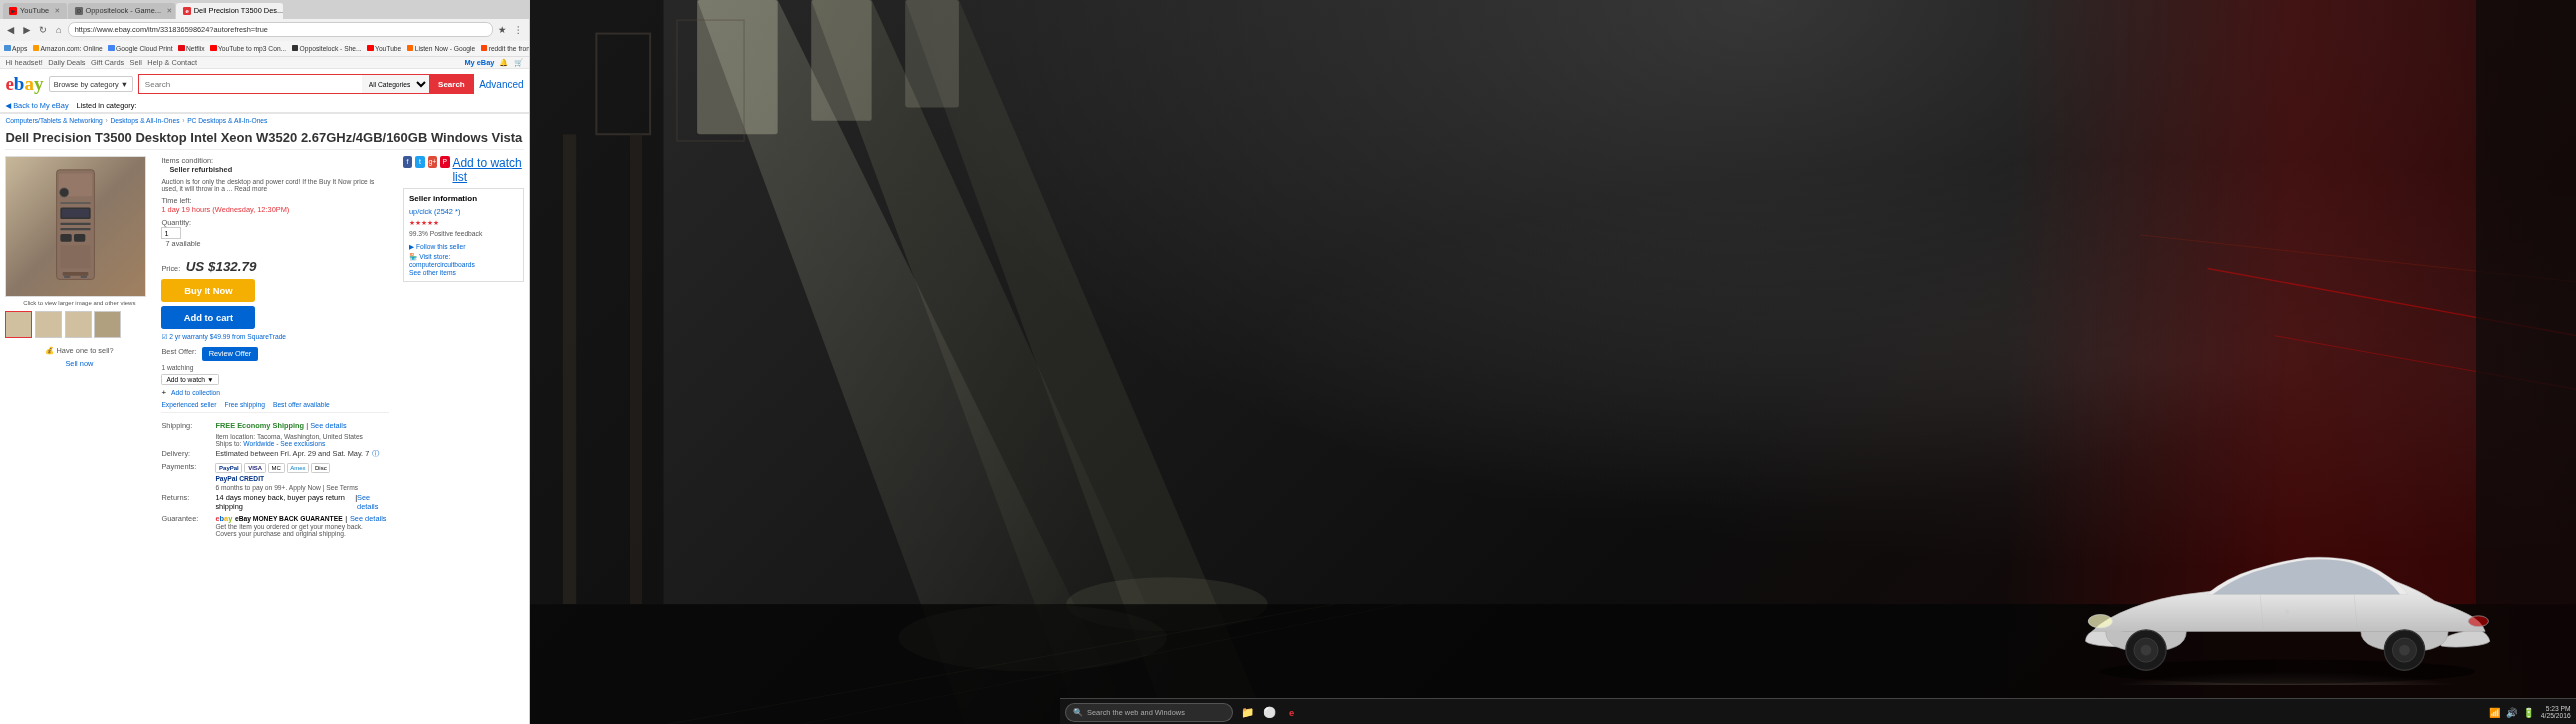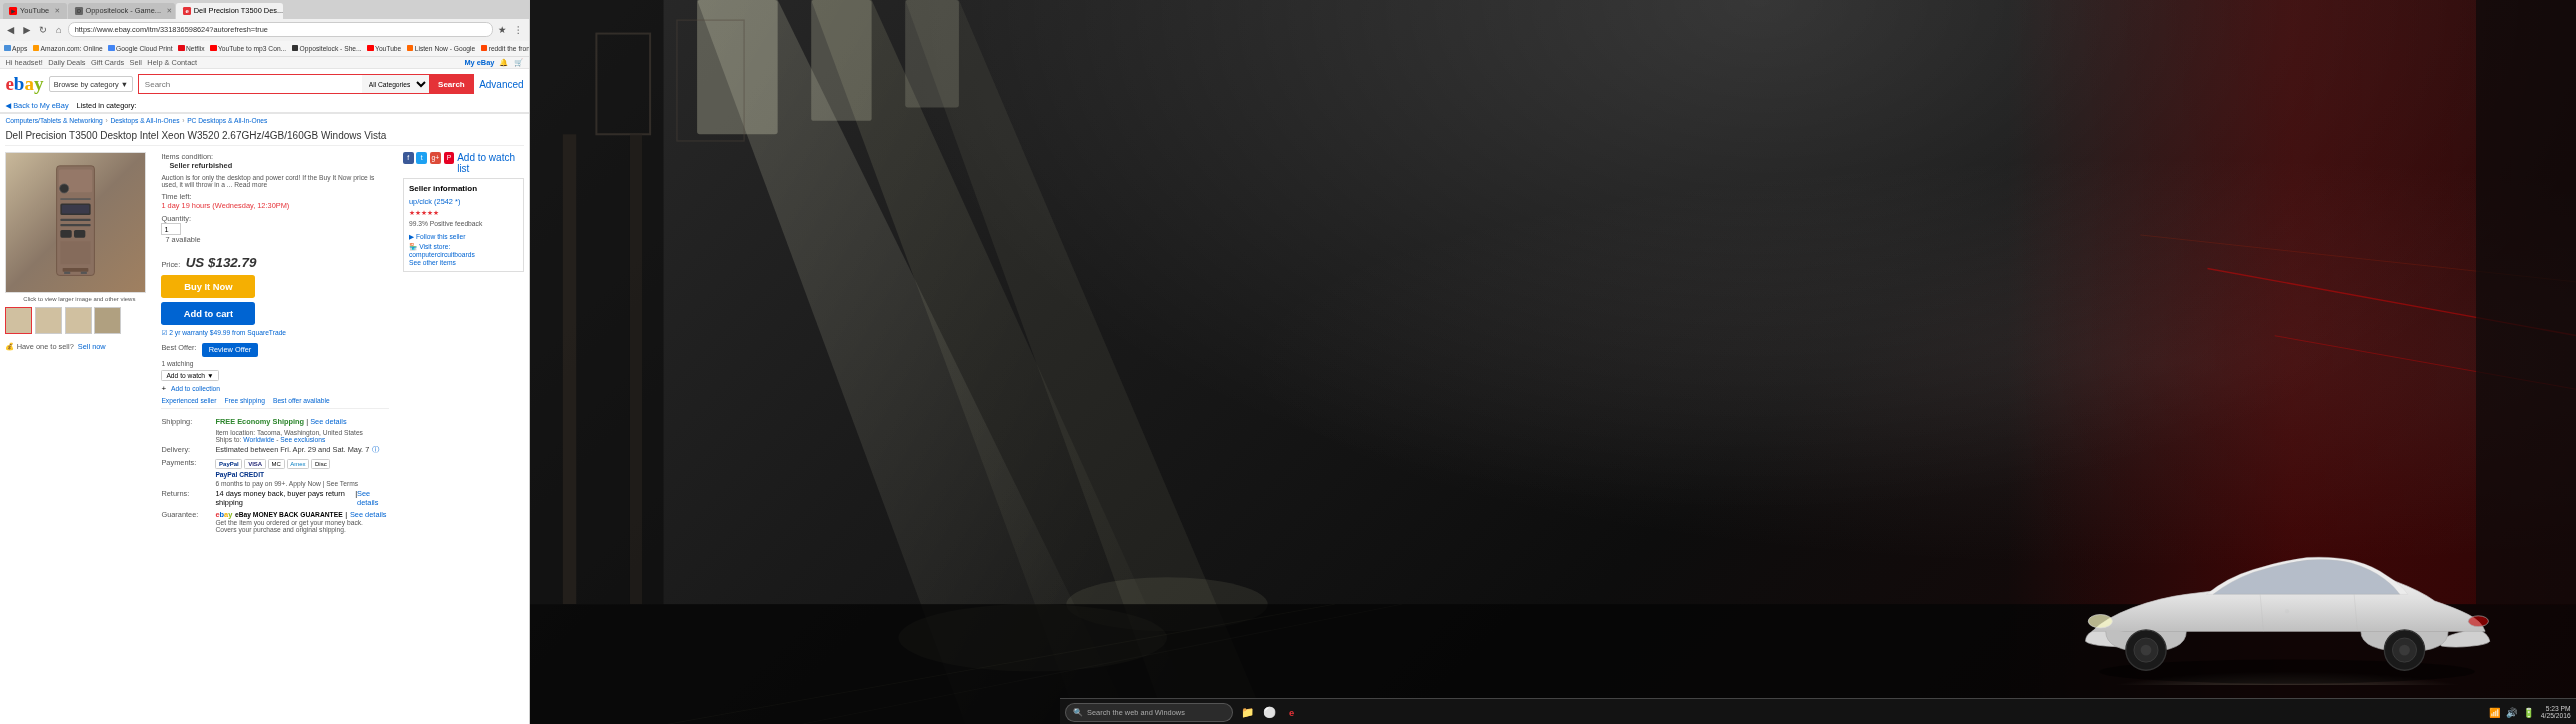--- a/index.html
+++ b/index.html
@@ -284,22 +284,22 @@
     }
 
     .breadcrumb-sep { color: #999; }
 
     
     #product-page {
       padding: 0 5.4px;
     }
 
     #product-title {
-      font-size: 10px;
-      font-weight: normal;
+      font-size: 13px;
+      font-weight: bold;
       color: #333;
       padding: 4px 0;
       border-bottom: 0.7px solid #eee;
       margin-bottom: 5.4px;
     }
 
     #product-layout {
       display: flex;
       gap: 8px;
     }
@@ -350,20 +350,21 @@
 
     .thumbnail.selected { border-color: #e53238; }
 
     #sell-section {
       margin-top: 8px;
       display: flex;
       align-items: center;
       gap: 4px;
       font-size: 7.4px;
       color: #555;
+      flex-direction: column;
     }
 
     .sell-link {
       color: #0064d2;
       cursor: pointer;
     }
 
     
     #product-details {
       flex: 1;
@@ -715,22 +716,23 @@
       font-weight: bold;
     }
 
     .eg-e { color: #e53238; }
     .eg-b { color: #0064d2; }
     .eg-a { color: #f5af02; }
     .eg-y { color: #86b817; }
 
     .add-watch-link {
       color: #0064d2;
-      font-size: 10px;
-      cursor: pointer;
+      font-size: 12px;
+      cursor: pointer;
+      text-decoration: underline;
     }
   </style>
 </head>
 <body>
 
 <div id="left-panel">
 
   <div id="browser-chrome">
 
     <div id="tab-bar">

